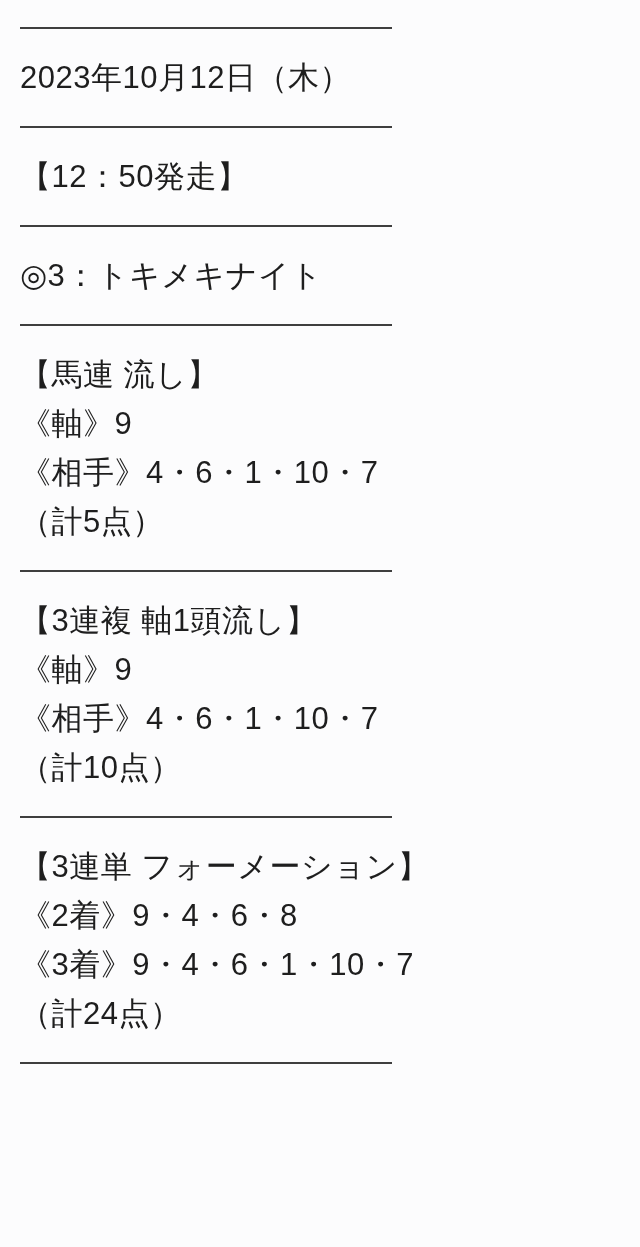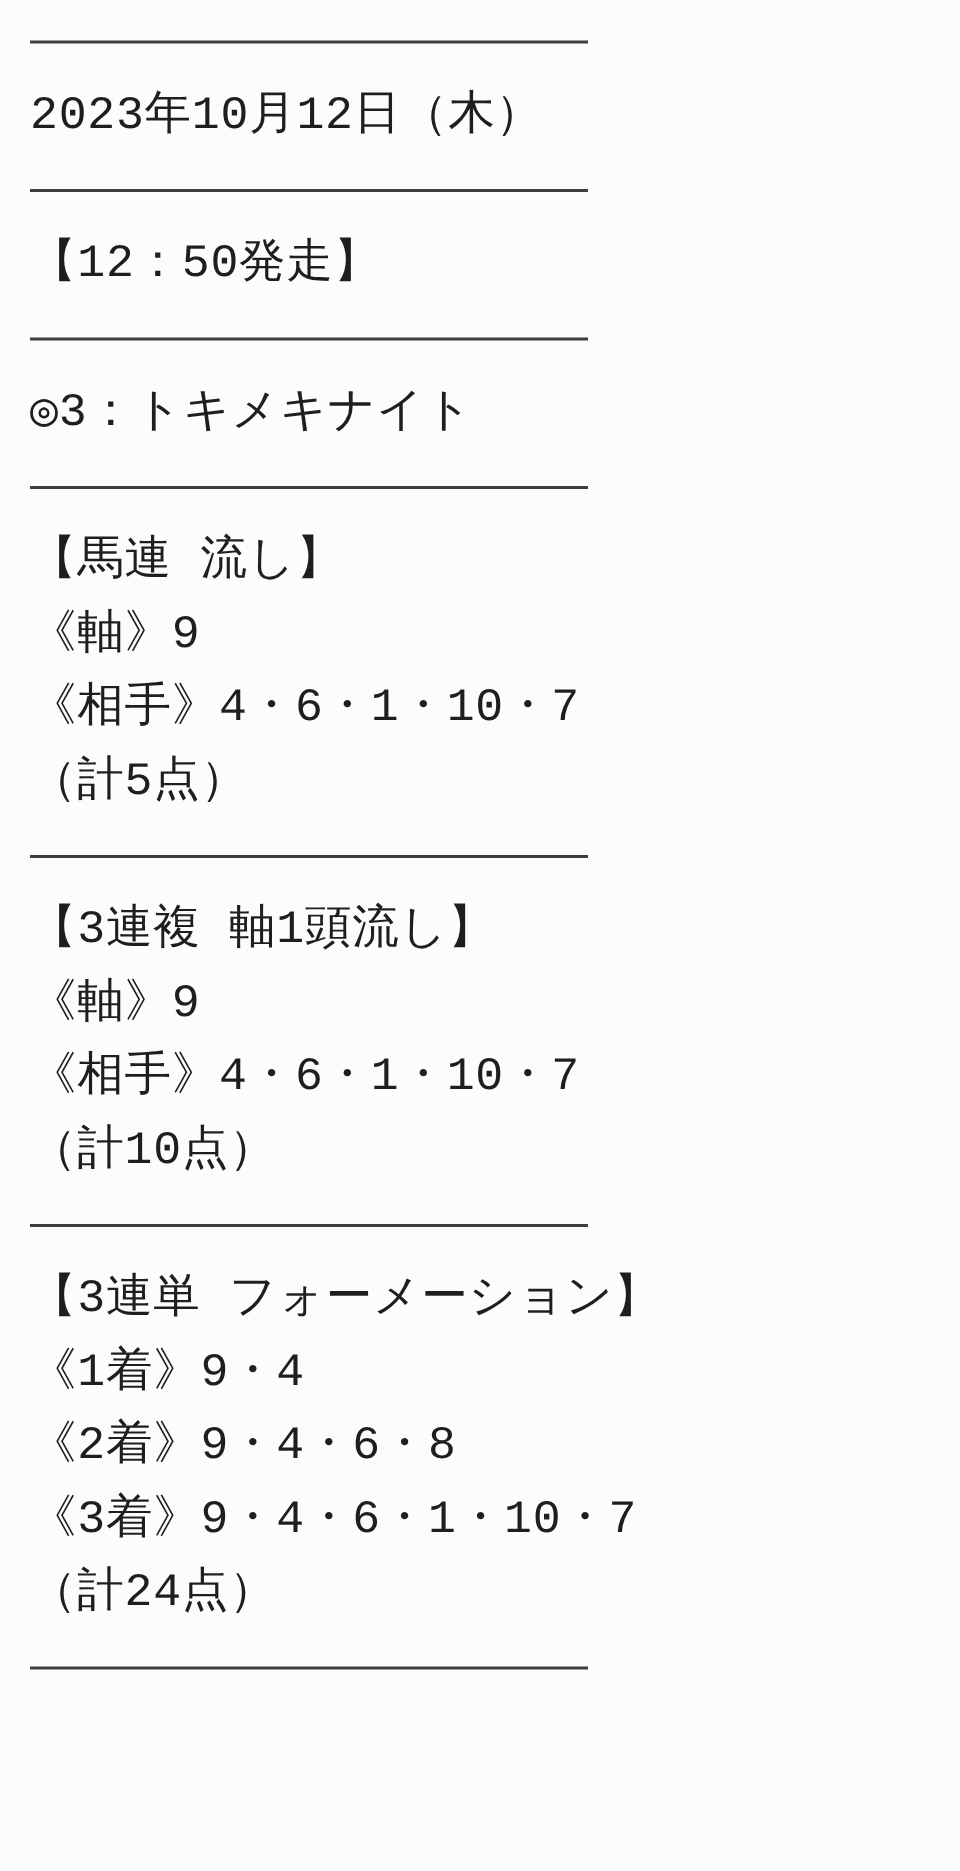--- a/index.html
+++ b/index.html
@@ -13,21 +13,20 @@
     overflow: hidden;
     font-family: "Liberation Sans", "DejaVu Sans", sans-serif;
     color: #1e1e1e;
   }
   .doc {
     box-sizing: border-box;
     padding: 27px 0 0 20px;
     font-size: 31px;
     line-height: 49px;
     letter-spacing: 0.5px;
-    font-family: Liberation Mono, monospace;
   }
   .rule {
     border: none;
     border-top: 2px solid #3e3e3e;
     width: 372px;
     height: 0;
     margin: 0;
   }
   .sec {
     padding: 24px 0;
@@ -74,21 +73,20 @@
     <div class="txt">【3連複 軸1頭流し】</div>
     <div class="txt">《軸》9</div>
     <div class="txt">《相手》4・6・1・10・7</div>
     <div class="txt">（計10点）</div>
   </div>
 
   <hr class="rule">
 
   <div class="sec">
     <div class="txt">【3連単 フォーメーション】</div>
-    <div class="txt">《1着》9・4</div>
     <div class="txt">《2着》9・4・6・8</div>
     <div class="txt">《3着》9・4・6・1・10・7</div>
     <div class="txt">（計24点）</div>
   </div>
 
   <hr class="rule">
 
 </div>
 
 </body></html>

